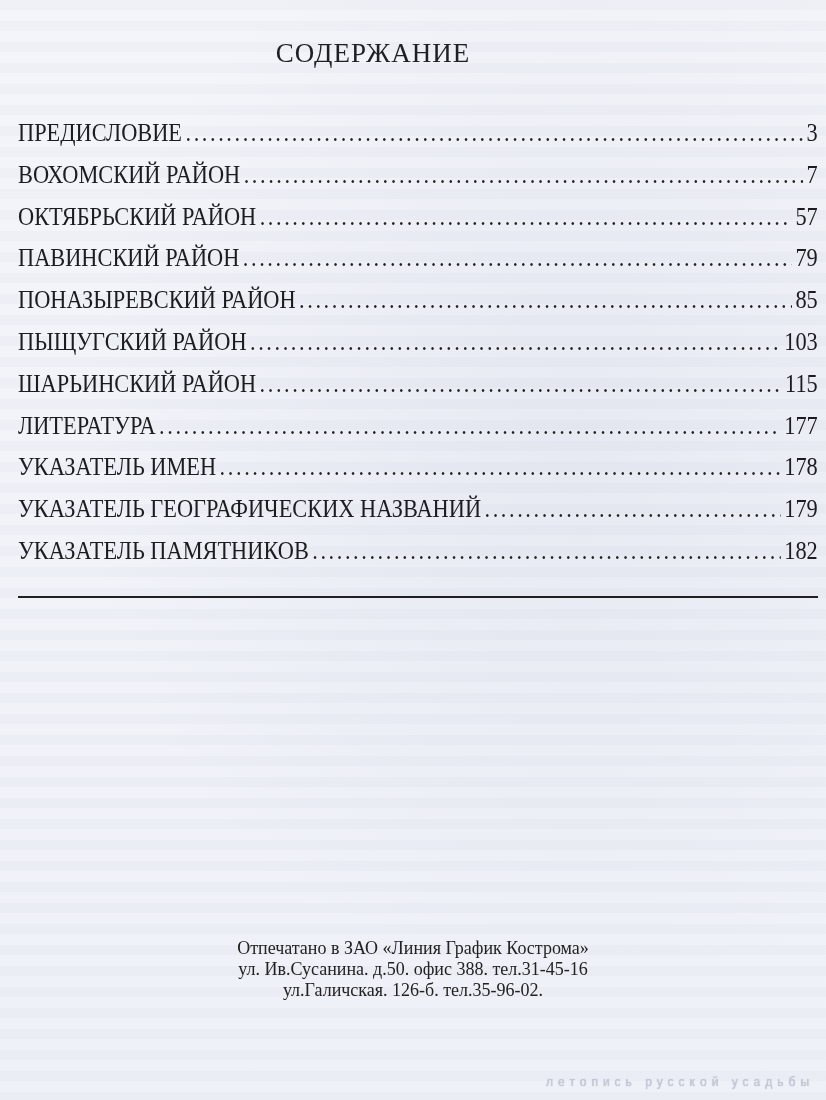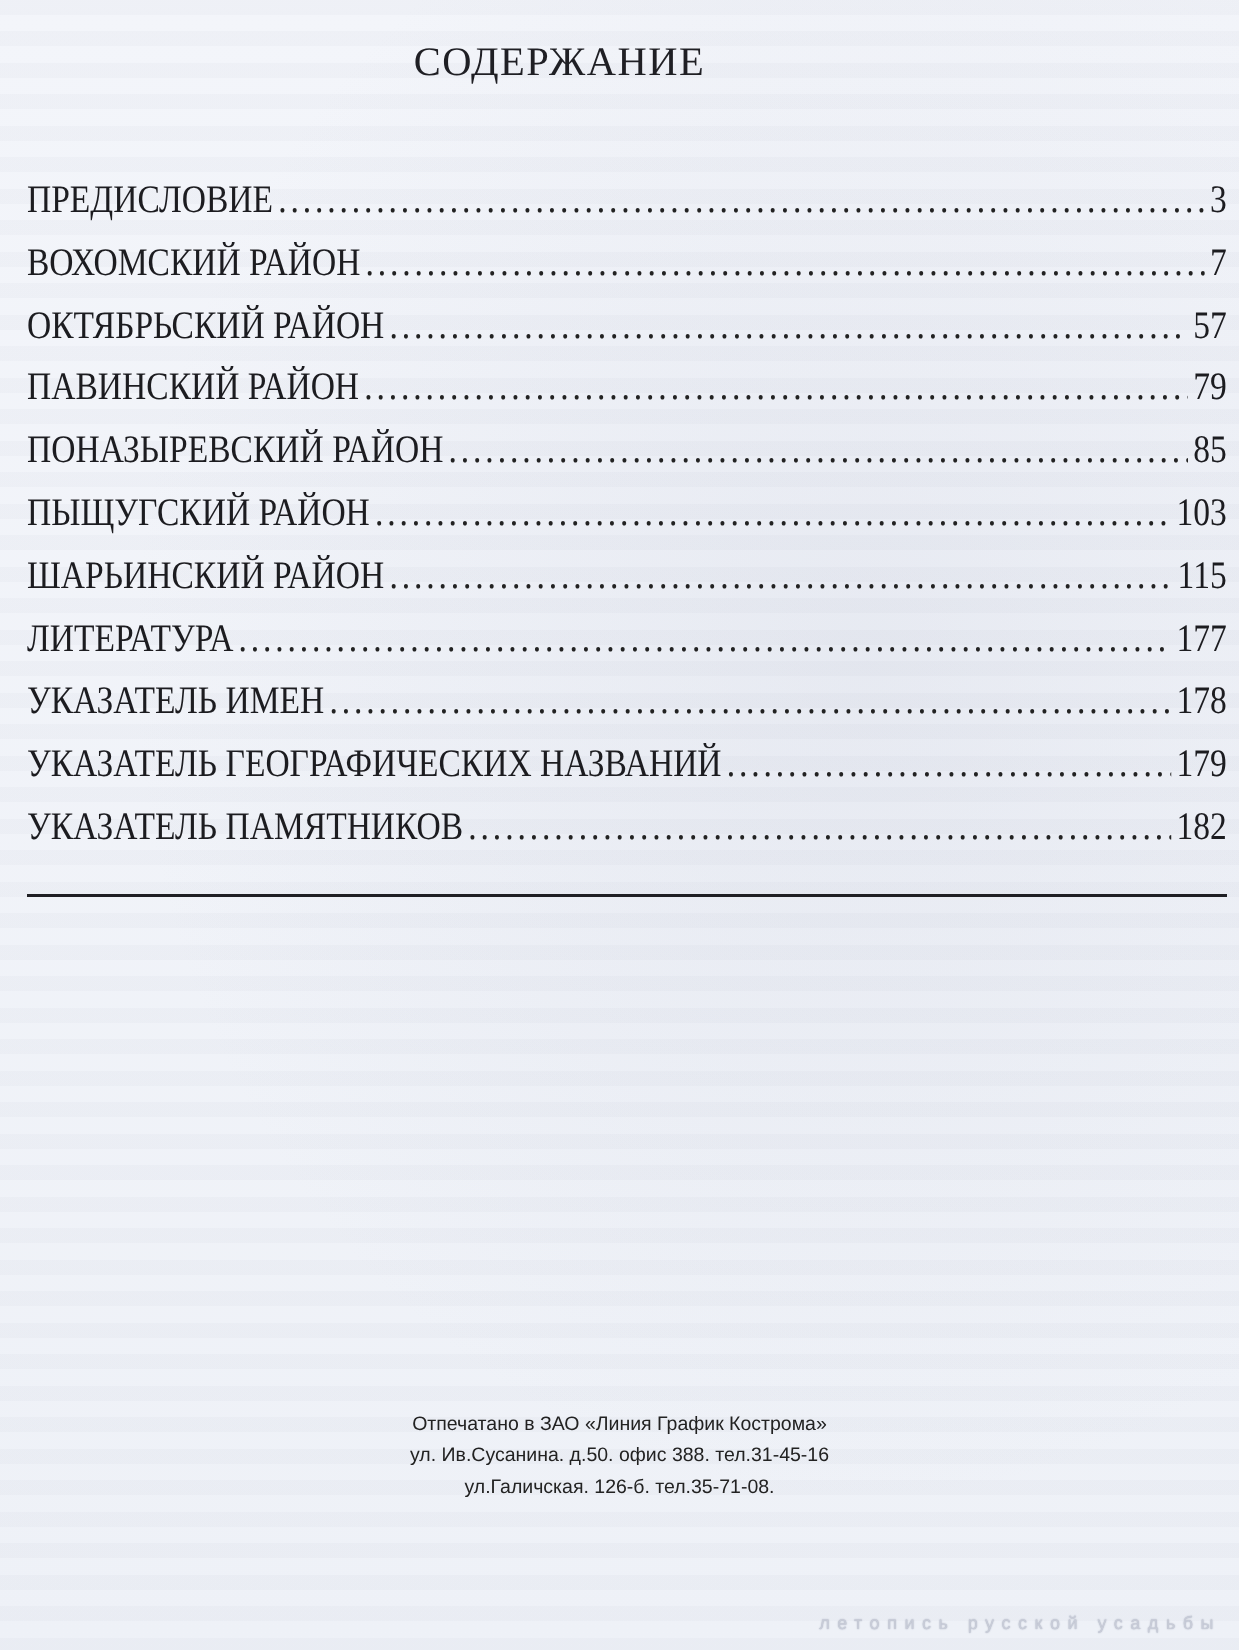--- a/index.html
+++ b/index.html
@@ -18,21 +18,21 @@
     .page {
       position: absolute;
       left: 0; top: 0;
       width: 826px; height: 1100px;
       background:
         radial-gradient(ellipse at 70% 40%, rgba(200,205,220,0.25), rgba(255,255,255,0) 60%),
         linear-gradient(180deg, #f3f5fa 0%, #eef1f7 100%);
     }
     .title {
       position: absolute;
-      top: 26px;
+      top: 38px;
       left: 0;
       width: 746px;
       text-align: center;
       font-size: 27px;
       letter-spacing: 1px;
       color: #1f1f24;
     }
     .toc {
       position: absolute;
       left: 18px;
@@ -78,22 +78,22 @@
       width: 800px;
       height: 2px;
       background: #1f1f24;
     }
     .imprint {
       position: absolute;
       top: 938px;
       left: 0;
       width: 826px;
       text-align: center;
-      font-family: Liberation Sans, sans-serif;
-      font-size: 13px;
+      font-family: Liberation Serif, serif;
+      font-size: 18px;
       line-height: 21px;
       color: #222;
     }
     .imprint div {
       white-space: nowrap;
     }
     .series {
       position: absolute;
       right: 12px;
       top: 1075px;
@@ -175,17 +175,17 @@
       <span class="toc-dots"></span>
       <span class="toc-page">182</span>
     </li>
   </ul>
 
   <div class="rule"></div>
 
   <div class="imprint">
     <div>Отпечатано в ЗАО «Линия График Кострома»</div>
     <div>ул. Ив.Сусанина. д.50. офис 388. тел.31-45-16</div>
-    <div>ул.Галичская. 126-б. тел.35-71-08.</div>
+    <div>ул.Галичская. 126-б. тел.35-96-02.</div>
   </div>
 
   <div class="series">летопись русской усадьбы</div>
 </div>
 
 </body></html>

